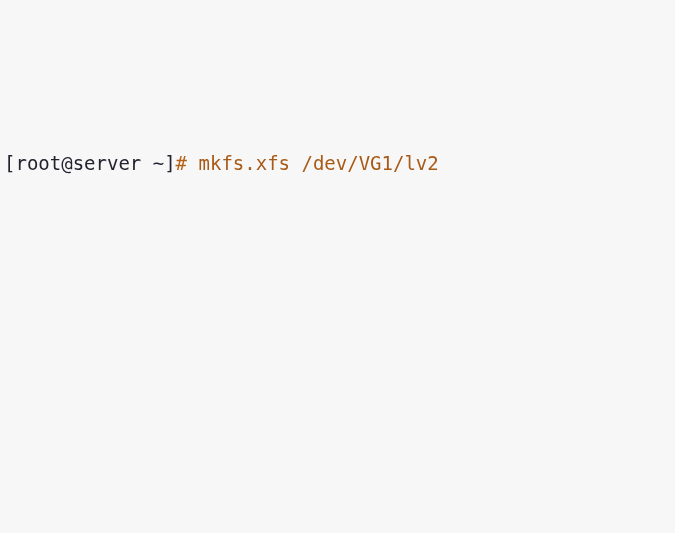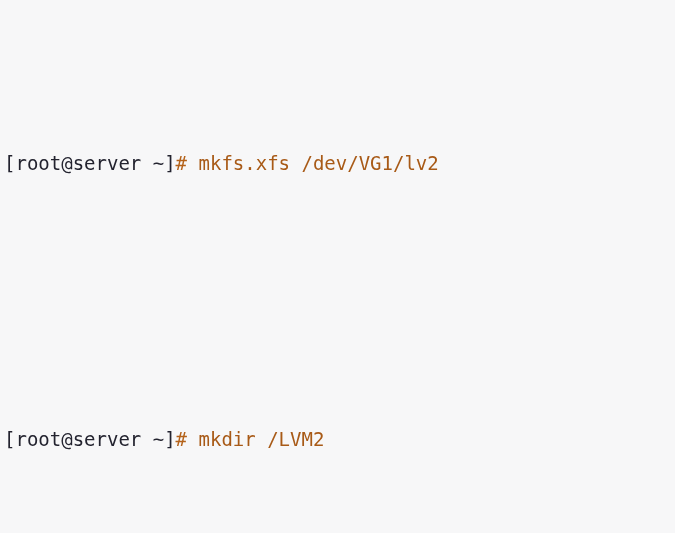--- a/index.html
+++ b/index.html
@@ -40,21 +40,20 @@
 </head>
 <body>
 
 <div id="terminal">
 
   
   <span class="line"><span class="prompt">[root@server ~]</span><span class="hash">#</span><span class="cmd"> </span><span class="cmd">mkfs.xfs</span><span class="arg"> /dev/VG1/lv2</span></span>
   <span class="blank"> </span>
 
   
-  <span class="line"><span class="prompt">[root@server ~]</span><span class="hash">#</span><span class="cmd"> </span><span class="cmd">mkdir</span><span class="arg"> /LVM2</span></span>
   <span class="blank"> </span>
 
   
   
 
   
   
   
 
   

